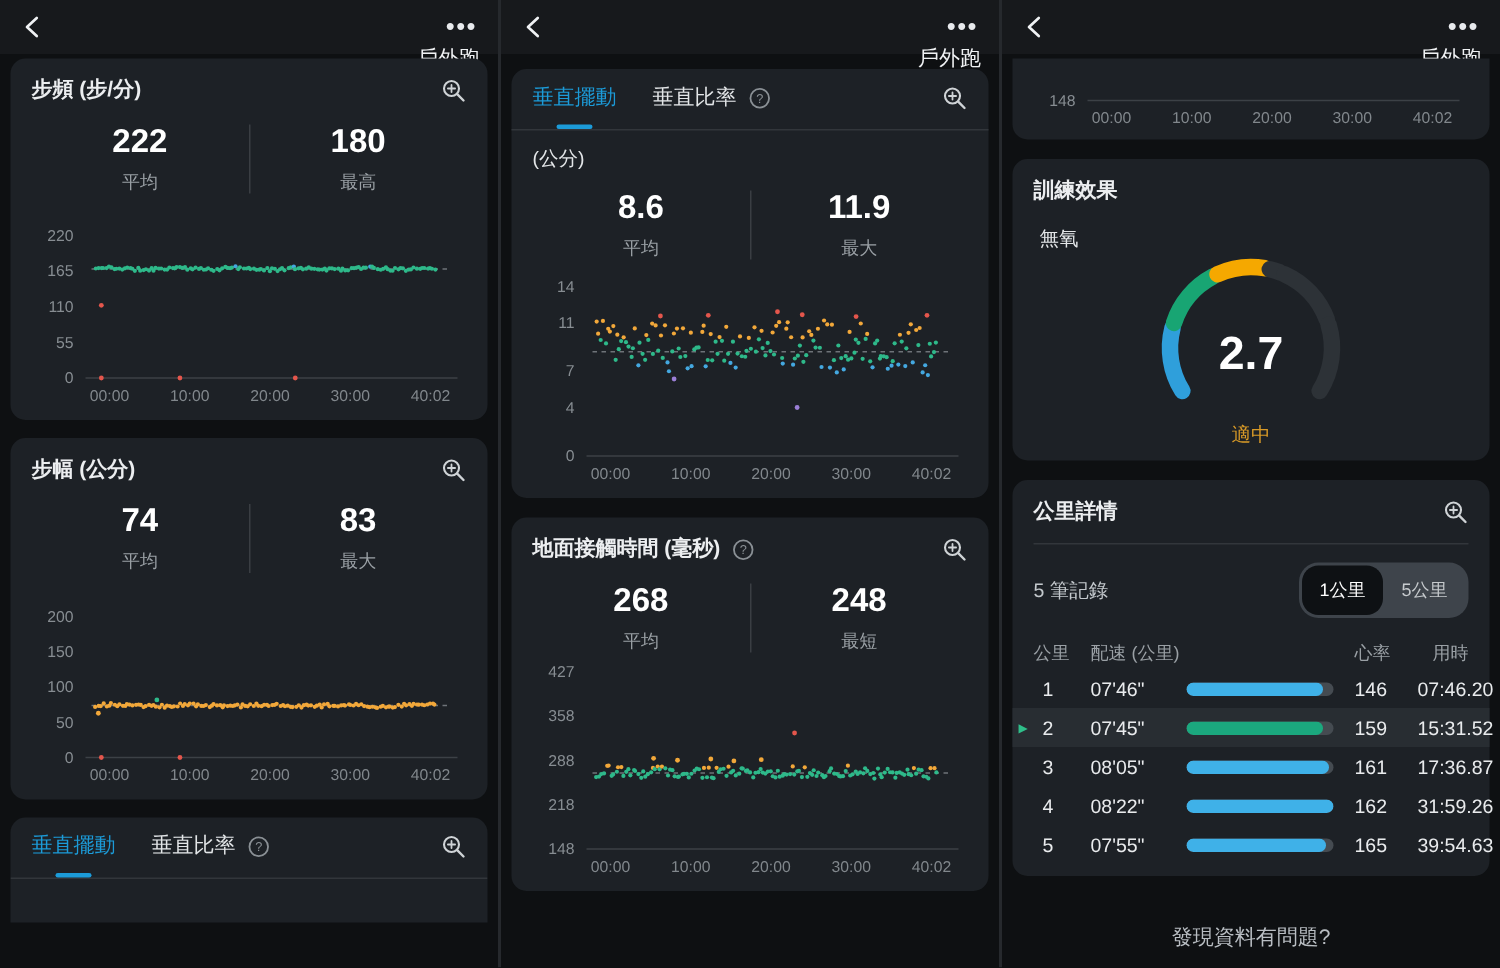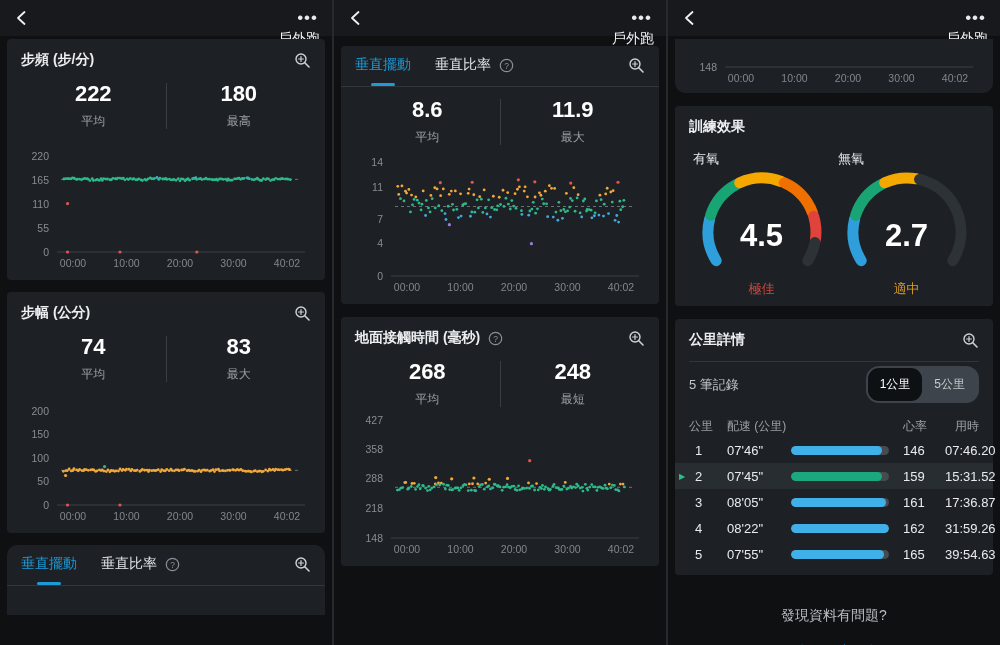--- a/index.html
+++ b/index.html
@@ -7,21 +7,21 @@
   body { background:#0e1012; font-family:"Liberation Sans","DejaVu Sans",sans-serif; color:#e8eaed; }
   .phones { display:flex; width:1000px; height:645px; }
   .phone { flex:1 1 0; position:relative; overflow:hidden; background:#0e1012; }
   .phone + .phone { border-left:2px solid #26292d; }
 
   .appbar { height:36px; background:#17191c; display:flex; align-items:center; padding:0 14px; position:relative; }
   .back { display:flex; align-items:center; cursor:pointer; }
   .apptitle { position:absolute; left:0; right:12px; text-align:right; font-size:14px; color:#f0f2f4;margin-top:41px; }
   .menu { margin-left:auto; font-size:17px; letter-spacing:1px; color:#e8eaed; cursor:pointer; position:relative; z-index:1; }
 
-  .card { background:#1d2126; border-radius:4px; margin:0 7px; padding:10px 14px 8px; position:relative; }
+  .card { background:#1d2126; border-radius:10px; margin:0 7px; padding:10px 14px 8px; position:relative; }
   .card.cut-top { border-radius:0 0 10px 10px; }
   .card.cut-bottom { border-radius:10px 10px 0 0; }
 
   .card-head { display:flex; align-items:center; min-height:22px; }
   .card-title { font-size:14px; font-weight:700; color:#eceef0; }
   .spacer { flex:1; }
   .icon { display:inline-flex; align-items:center; }
   .help { margin-left:8px; }
 
   .tabs { display:flex; align-items:center; gap:24px; }
@@ -43,21 +43,21 @@
   .chart svg { display:block; }
 
   .gauges { display:flex; margin-top:4px; }
   .gauge { flex:1; text-align:center; }
   .gname { text-align:left; font-size:13px; color:#e3e6e8; margin:8px 0 2px 4px; }
   .garc { position:relative; width:140px; margin:0 auto; }
   .gval { position:absolute; left:0; right:0; top:48px; text-align:center; font-size:31px; font-weight:700; color:#fff; }
   .gstatus { font-size:13px; margin-top:2px; }
 
   .km-divider { height:1px; background:#32363b; margin:10px 0 0; }
-  .meta-row { display:flex; align-items:center; margin-top:4px;justify-content:space-between; }
+  .meta-row { display:flex; align-items:center; margin-top:12px;justify-content:space-between; }
   .records { font-size:13px; color:#c3c8cc; }
   .seg { margin-left:auto; display:flex; background:#3e444b; border-radius:13px; padding:2px; }
   .seg span { font-size:12px; padding:8px 12px; border-radius:11px; color:#c6cacd; cursor:pointer; white-space:nowrap; }
   .seg span.on { background:#0e1114; color:#fff; }
 
   .ttable { margin:12px -14px 0; }
   .thead, .trow { display:grid; grid-template-columns:38px 64px 112px 42px 1fr; align-items:center; padding:0 14px; }
   .thead { font-size:12px; color:#9aa0a5; height:22px; white-space:nowrap; }
   .thead .h-time, .trow .c-time { text-align:right; }
   .trow { height:26px; font-size:13px; color:#e9ebed; position:relative; cursor:pointer; }
@@ -492,20 +492,21 @@
         </span>
         <span class="spacer"></span>
         <span class="icon">
           <svg width="17" height="17" viewBox="0 0 17 17">
               <circle cx="7" cy="7" r="5" stroke="#cfd3d6" stroke-width="1.4" fill="none"></circle>
               <path d="M10.8 10.8 15 15" stroke="#cfd3d6" stroke-width="1.6" stroke-linecap="round"></path>
               <path d="M4.6 7h4.8M7 4.6v4.8" stroke="#cfd3d6" stroke-width="1.2" stroke-linecap="round"></path>
             </svg>
         </span>
       </div>
+      <div class="unit">(公分)</div>
       <div class="stats">
         <div class="stat">
             <div class="v">8.6</div>
             <div class="l">平均</div>
           </div>
         <div class="vdiv"></div>
         <div class="stat">
             <div class="v">11.9</div>
             <div class="l">最大</div>
           </div>
@@ -904,34 +905,20 @@
           </svg>
         </div>
     </div>
 
     <div class="card mt13">
       <div class="card-head">
         <span class="card-title">訓練效果</span>
       </div>
       <div class="gauges">
         <div class="gauge">
-          <div class="gname">有氧</div>
-          <div class="garc"><svg width="140" height="104">
-                <path d="M 24.21 90.62 A 54 54 0 0 1 17.69 48.61" stroke="#2f9fdb" stroke-width="11" fill="none" stroke-linecap="round"></path>
-                <path d="M 18.65 45.30 A 54 54 0 0 1 44.60 14.35" stroke="#18a573" stroke-width="11" fill="none" stroke-linecap="round"></path>
-                <path d="M 47.69 12.82 A 54 54 0 0 1 89.12 11.50" stroke="#f5a800" stroke-width="11" fill="none" stroke-linecap="round"></path>
-                <path d="M 92.31 12.82 A 54 54 0 0 1 120.59 43.12" stroke="#ef7000" stroke-width="11" fill="none" stroke-linecap="round"></path>
-                <path d="M 121.70 46.39 A 54 54 0 0 1 123.53 69.14" stroke="#e0433c" stroke-width="11" fill="none" stroke-linecap="round"></path>
-                <path d="M 122.96 72.54 A 54 54 0 0 1 115.79 90.62" stroke="#2d3237" stroke-width="11" fill="none" stroke-linecap="round"></path>
-              </svg>
-            <div class="gval">4.5</div>
-          </div>
-          <div class="gstatus" style="color: rgb(201, 71, 62);">極佳</div>
-        </div>
-        <div class="gauge">
           <div class="gname">無氧</div>
           <div class="garc"><svg width="140" height="104">
                 <path d="M 24.21 90.62 A 54 54 0 0 1 17.69 48.61" stroke="#2f9fdb" stroke-width="11" fill="none" stroke-linecap="round"></path>
                 <path d="M 18.65 45.30 A 54 54 0 0 1 44.60 14.35" stroke="#18a573" stroke-width="11" fill="none" stroke-linecap="round"></path>
                 <path d="M 47.69 12.82 A 54 54 0 0 1 79.15 8.78" stroke="#f5a800" stroke-width="11" fill="none" stroke-linecap="round"></path>
                 <path d="M 82.53 9.47 A 54 54 0 0 1 89.12 11.50" stroke="#2d3237" stroke-width="11" fill="none" stroke-linecap="round"></path>
                 <path d="M 92.31 12.82 A 54 54 0 0 1 120.59 43.12" stroke="#2d3237" stroke-width="11" fill="none" stroke-linecap="round"></path>
                 <path d="M 121.70 46.39 A 54 54 0 0 1 115.79 90.62" stroke="#2d3237" stroke-width="11" fill="none" stroke-linecap="round"></path>
               </svg>
             <div class="gval">2.7</div>

